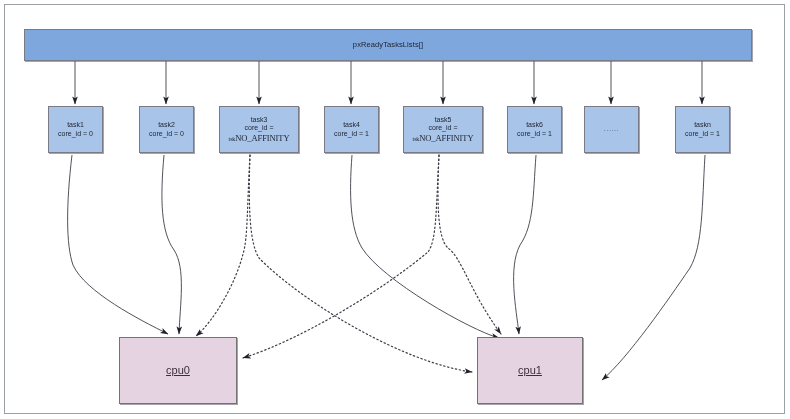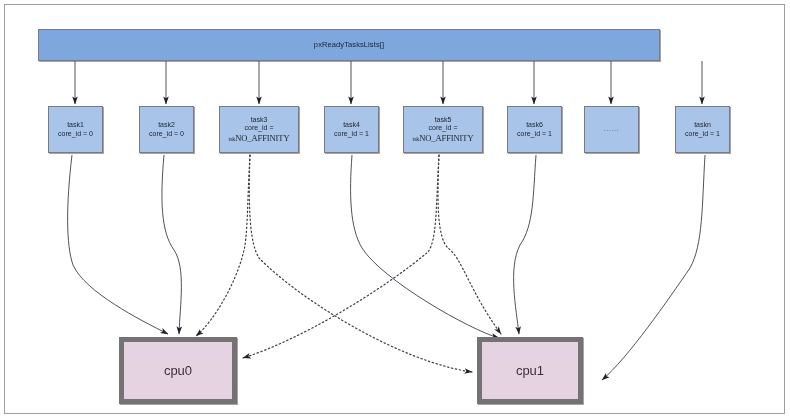--- a/index.html
+++ b/index.html
@@ -73,23 +73,24 @@
     font-size: 6px;
   }
   .dots-node {
     background: #a8c4e8;
     font-size: 7px;
     letter-spacing: 0.6px;
     color: #4d566b;
   }
   .cpu-node {
     background: #e6d3e2;
-    border: 5px solid #737373;
-    font-size: 13px;
+    border: 1px solid #737373;
+    font-size: 11px;
     color: #3c2f3c;
+    text-decoration: underline;
   }
 </style>
 </head>
 <body>
 
 <div id="canvas">
 
   <div id="frame"></div>
 
   <svg class="edges" viewBox="0 0 790 419">
@@ -131,21 +132,21 @@
       <path d="M 250,155 C 247,205 248,238 243,254 C 236,282 215,320 196,336" marker-end="url(#arrow-dot)"></path>
 
       <path d="M 250,155 C 248,210 250,244 259,258 C 300,300 400,362 472,372" marker-end="url(#arrow-dot)"></path>
 
       <path d="M 439,155 C 437,200 437,238 448,248 C 462,258 470,292 501,334" marker-end="url(#arrow-dot)"></path>
 
       <path d="M 439,155 C 436,206 437,240 428,252 C 380,292 300,340 243,358" marker-end="url(#arrow-dot)"></path>
     </g>
   </svg>
 
-  <div class="node header-node" style="left:38px; top:29px; width:622px; height:32px;">
+  <div class="node header-node" style="left:24px; top:29px; width:728px; height:32px;">
     <span class="ln">pxReadyTasksLists[]</span>
   </div>
 
   <div class="node task-node" style="left:48px; top:106px; width:55px; height:47px;">
     <span class="ln">task1</span>
     <span class="ln">core_id = 0</span>
   </div>
 
   <div class="node task-node" style="left:139px; top:106px; width:55px; height:47px;">
     <span class="ln">task2</span>

